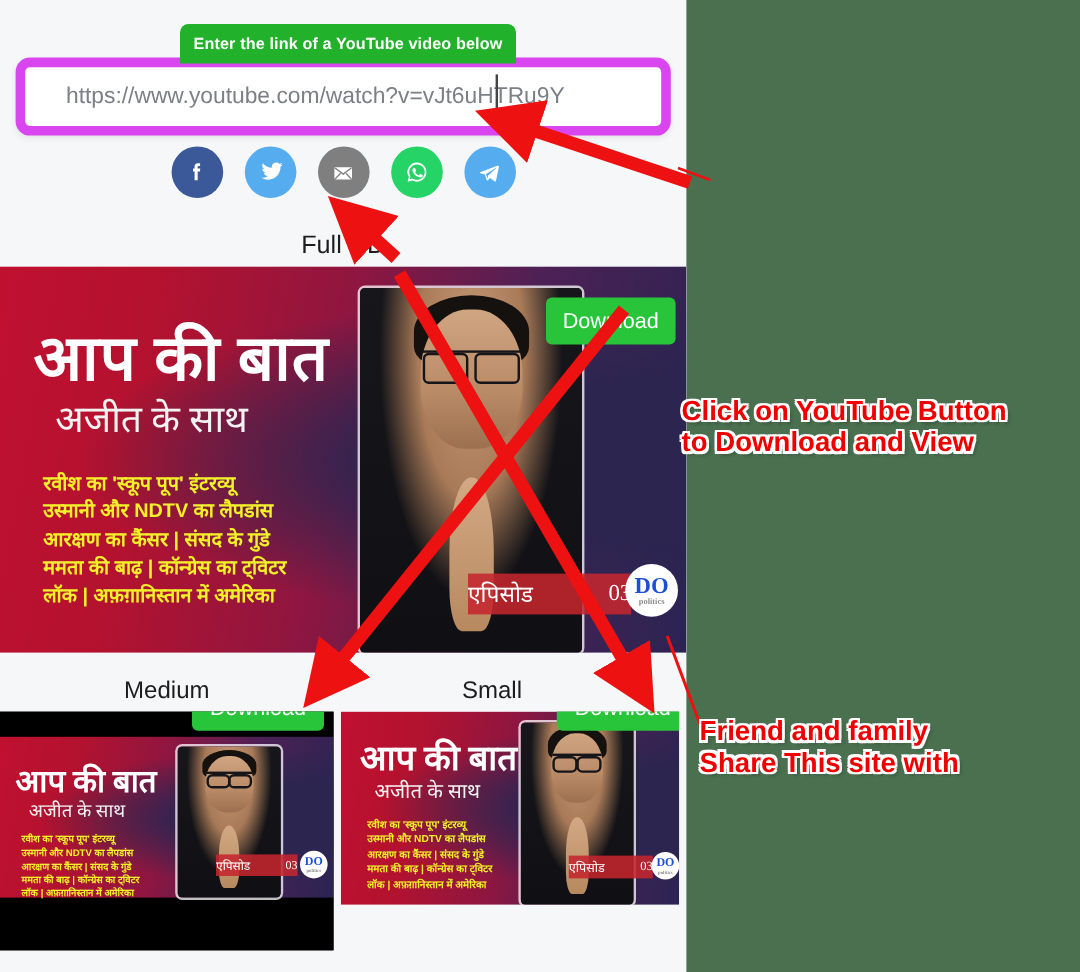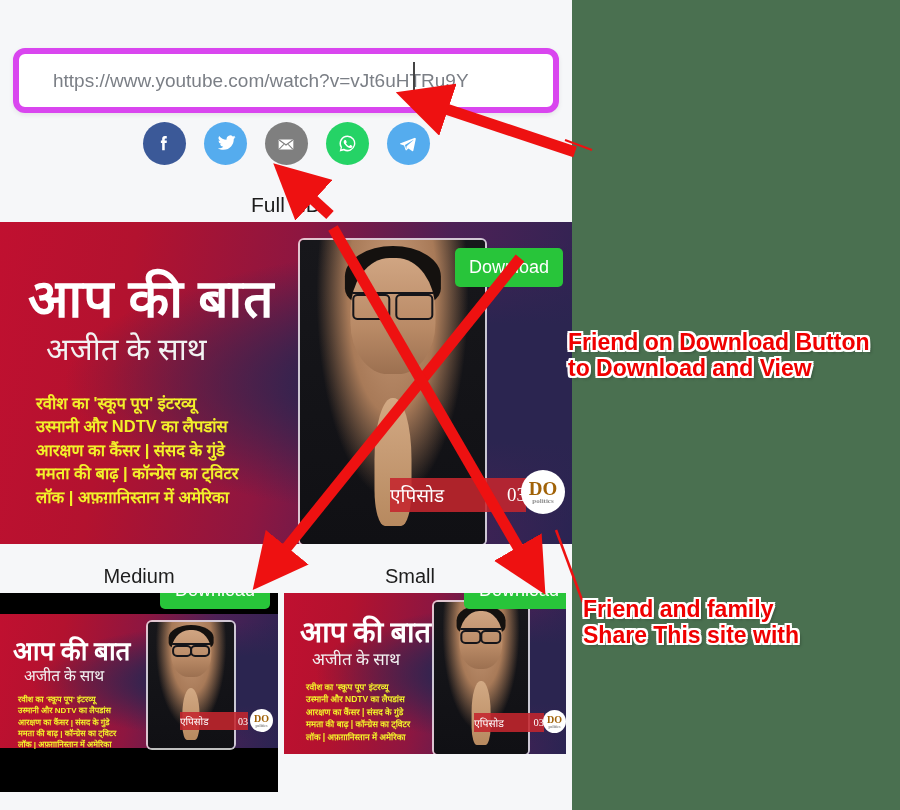--- a/index.html
+++ b/index.html
@@ -33,21 +33,21 @@
     display: flex; align-items: center; justify-content: center;
     color: #ffffff; font-weight: bold; font-size: 13.5px;
     letter-spacing: .1px;
     z-index: 3;
   }
 
   .url-wrap {
     position: absolute; left: 13px; top: 48px;
     width: 546px; height: 65px;
     background: #ffffff;
-    border: 6px solid #d946ef;
+    border: 8px solid #d946ef;
     border-radius: 12px;
     display: flex; align-items: flex-start;
     box-shadow: 0 2px 5px rgba(0,0,0,.08);
     z-index: 2;
   }
   .url-input {
     border: 0; outline: 0; background: transparent;
     width: 100%; height: 100%;
     padding: 0 20px 0 34px;
     font-family: "Liberation Sans", sans-serif;
@@ -178,21 +178,21 @@
     white-space: nowrap;
   }
   .ep-logo {
     position: absolute; border-radius: 50%;
     background: #ffffff;
     display:flex; align-items:center; justify-content:center;
     flex-direction: column;
     color: #1b2a6b; font-family: "Liberation Serif", serif; font-weight: bold;
     line-height: 1;
   }
-  .ep-logo .lg-main{ color:#a16207; }
+  .ep-logo .lg-main{ color:#1d4ed8; }
   .ep-logo .lg-sub { color:#8d8d8d; }
 
   .letterbox { position:absolute; left:0; width:100%; background:#000; }
 
   
   .annot {
     position: absolute;
     color: #ef0000;
     font-family: "Liberation Sans", sans-serif;
     font-weight: bold;
@@ -213,20 +213,21 @@
 </style>
 </head>
 <body>
 
 <div id="root">
 
   <div class="annot-bg"></div>
 
   <div class="panel">
 
+    <div class="label-chip">Enter the link of a YouTube video below</div>
 
     <div class="url-wrap">
       <input class="url-input" type="text" value="https://www.youtube.com/watch?v=vJt6uHTRu9Y" placeholder="Enter YouTube video URL" style="">
     </div>
     <div class="url-caret"></div>
 
     <div class="social-row">
       <div class="soc" style="background:#3b5998">
         <svg width="22" height="22" viewBox="0 0 24 24">
             <path fill="#fff" d="M15.1 8.2h-2.3V6.7c0-.6.4-.8.7-.8h1.5V3.3h-2.1c-2.3 0-2.9 1.8-2.9 2.9v2h-1.4v2.7h1.4v7.8h2.8v-7.8h2.1l.2-2.7z"></path>
@@ -376,21 +377,21 @@
 
     <line x1="520" y1="258" x2="272" y2="566" stroke="#ee1111" stroke-width="11" marker-end="url(#ah)"></line>
 
     <line x1="333" y1="228" x2="530" y2="568" stroke="#ee1111" stroke-width="11" marker-end="url(#ah)"></line>
 
     <line x1="585" y1="608" x2="556" y2="530" stroke="#ee1111" stroke-width="2.5"></line>
   </svg>
 
 
   <div class="annot an2">
-    <div>Friend on Download Button</div>
+    <div>Click on YouTube Button</div>
     <div>to Download and View</div>
   </div>
 
   <div class="annot an3">
     <div>Friend and family</div>
     <div>Share This site with</div>
   </div>
 
 </div>
 

